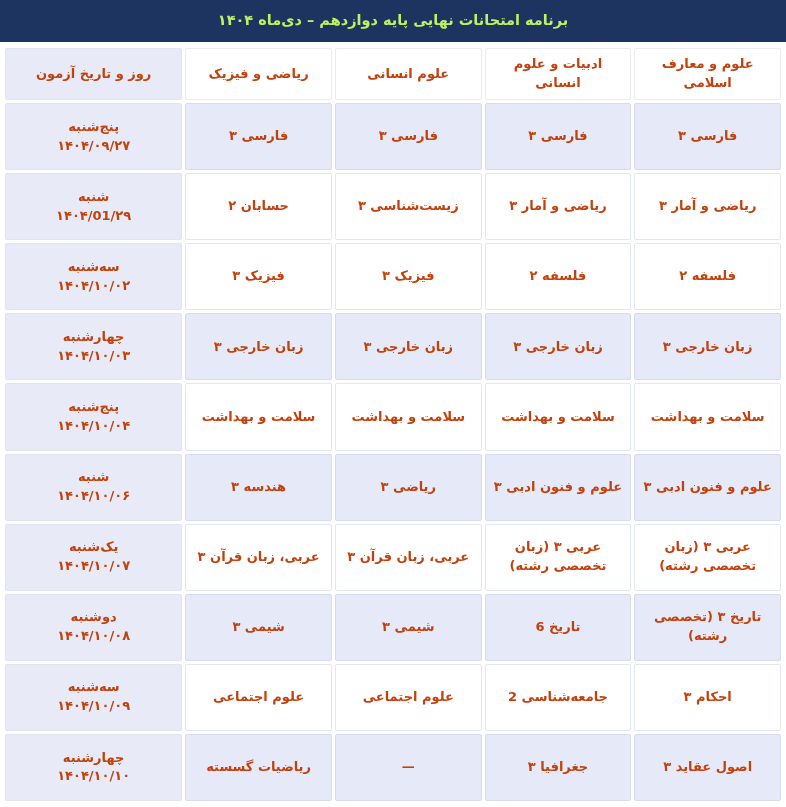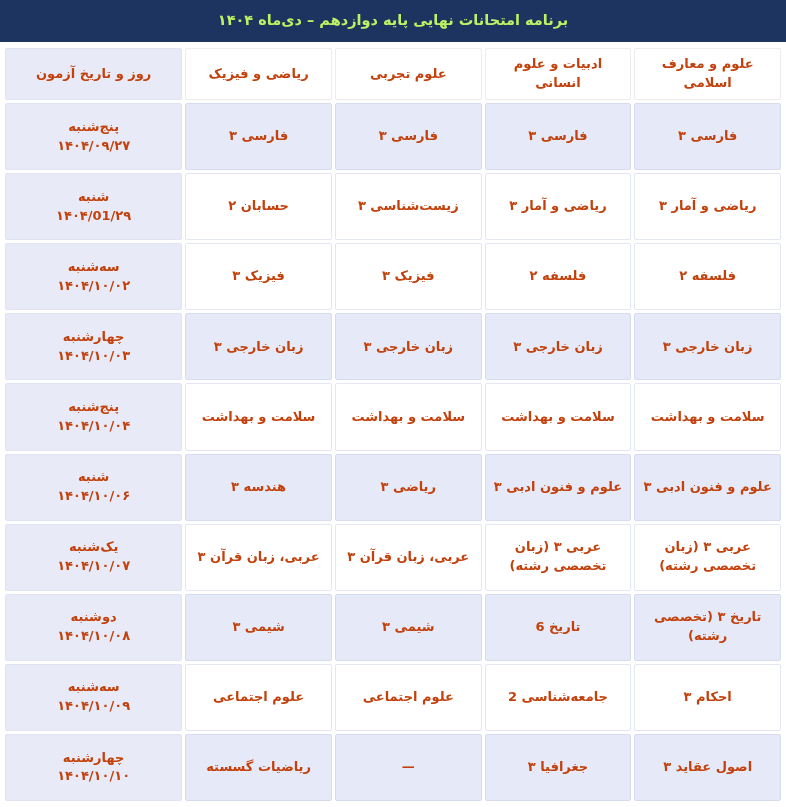--- a/index.html
+++ b/index.html
@@ -102,21 +102,21 @@
       <col class="c-sub">
         <col class="c-sub">
         <col class="c-sub">
         <col class="c-sub">
         <col class="c-date">
     </colgroup>
     <thead>
       <tr>
         <th class="hdr">علوم و معارف اسلامی</th>
         <th class="hdr">ادبیات و علوم انسانی</th>
-        <th class="hdr">علوم تجربی</th>
+        <th class="hdr">علوم انسانی</th>
         <th class="hdr">ریاضی و فیزیک</th>
         <th class="hdr-date">روز و تاریخ آزمون</th>
       </tr>
     </thead>
     <tbody>
       <tr class="even">
         <td class="sub">فارسی ۳</td>
         <td class="sub">فارسی ۳</td>
         <td class="sub">فارسی ۳</td>
         <td class="sub">فارسی ۳</td>

